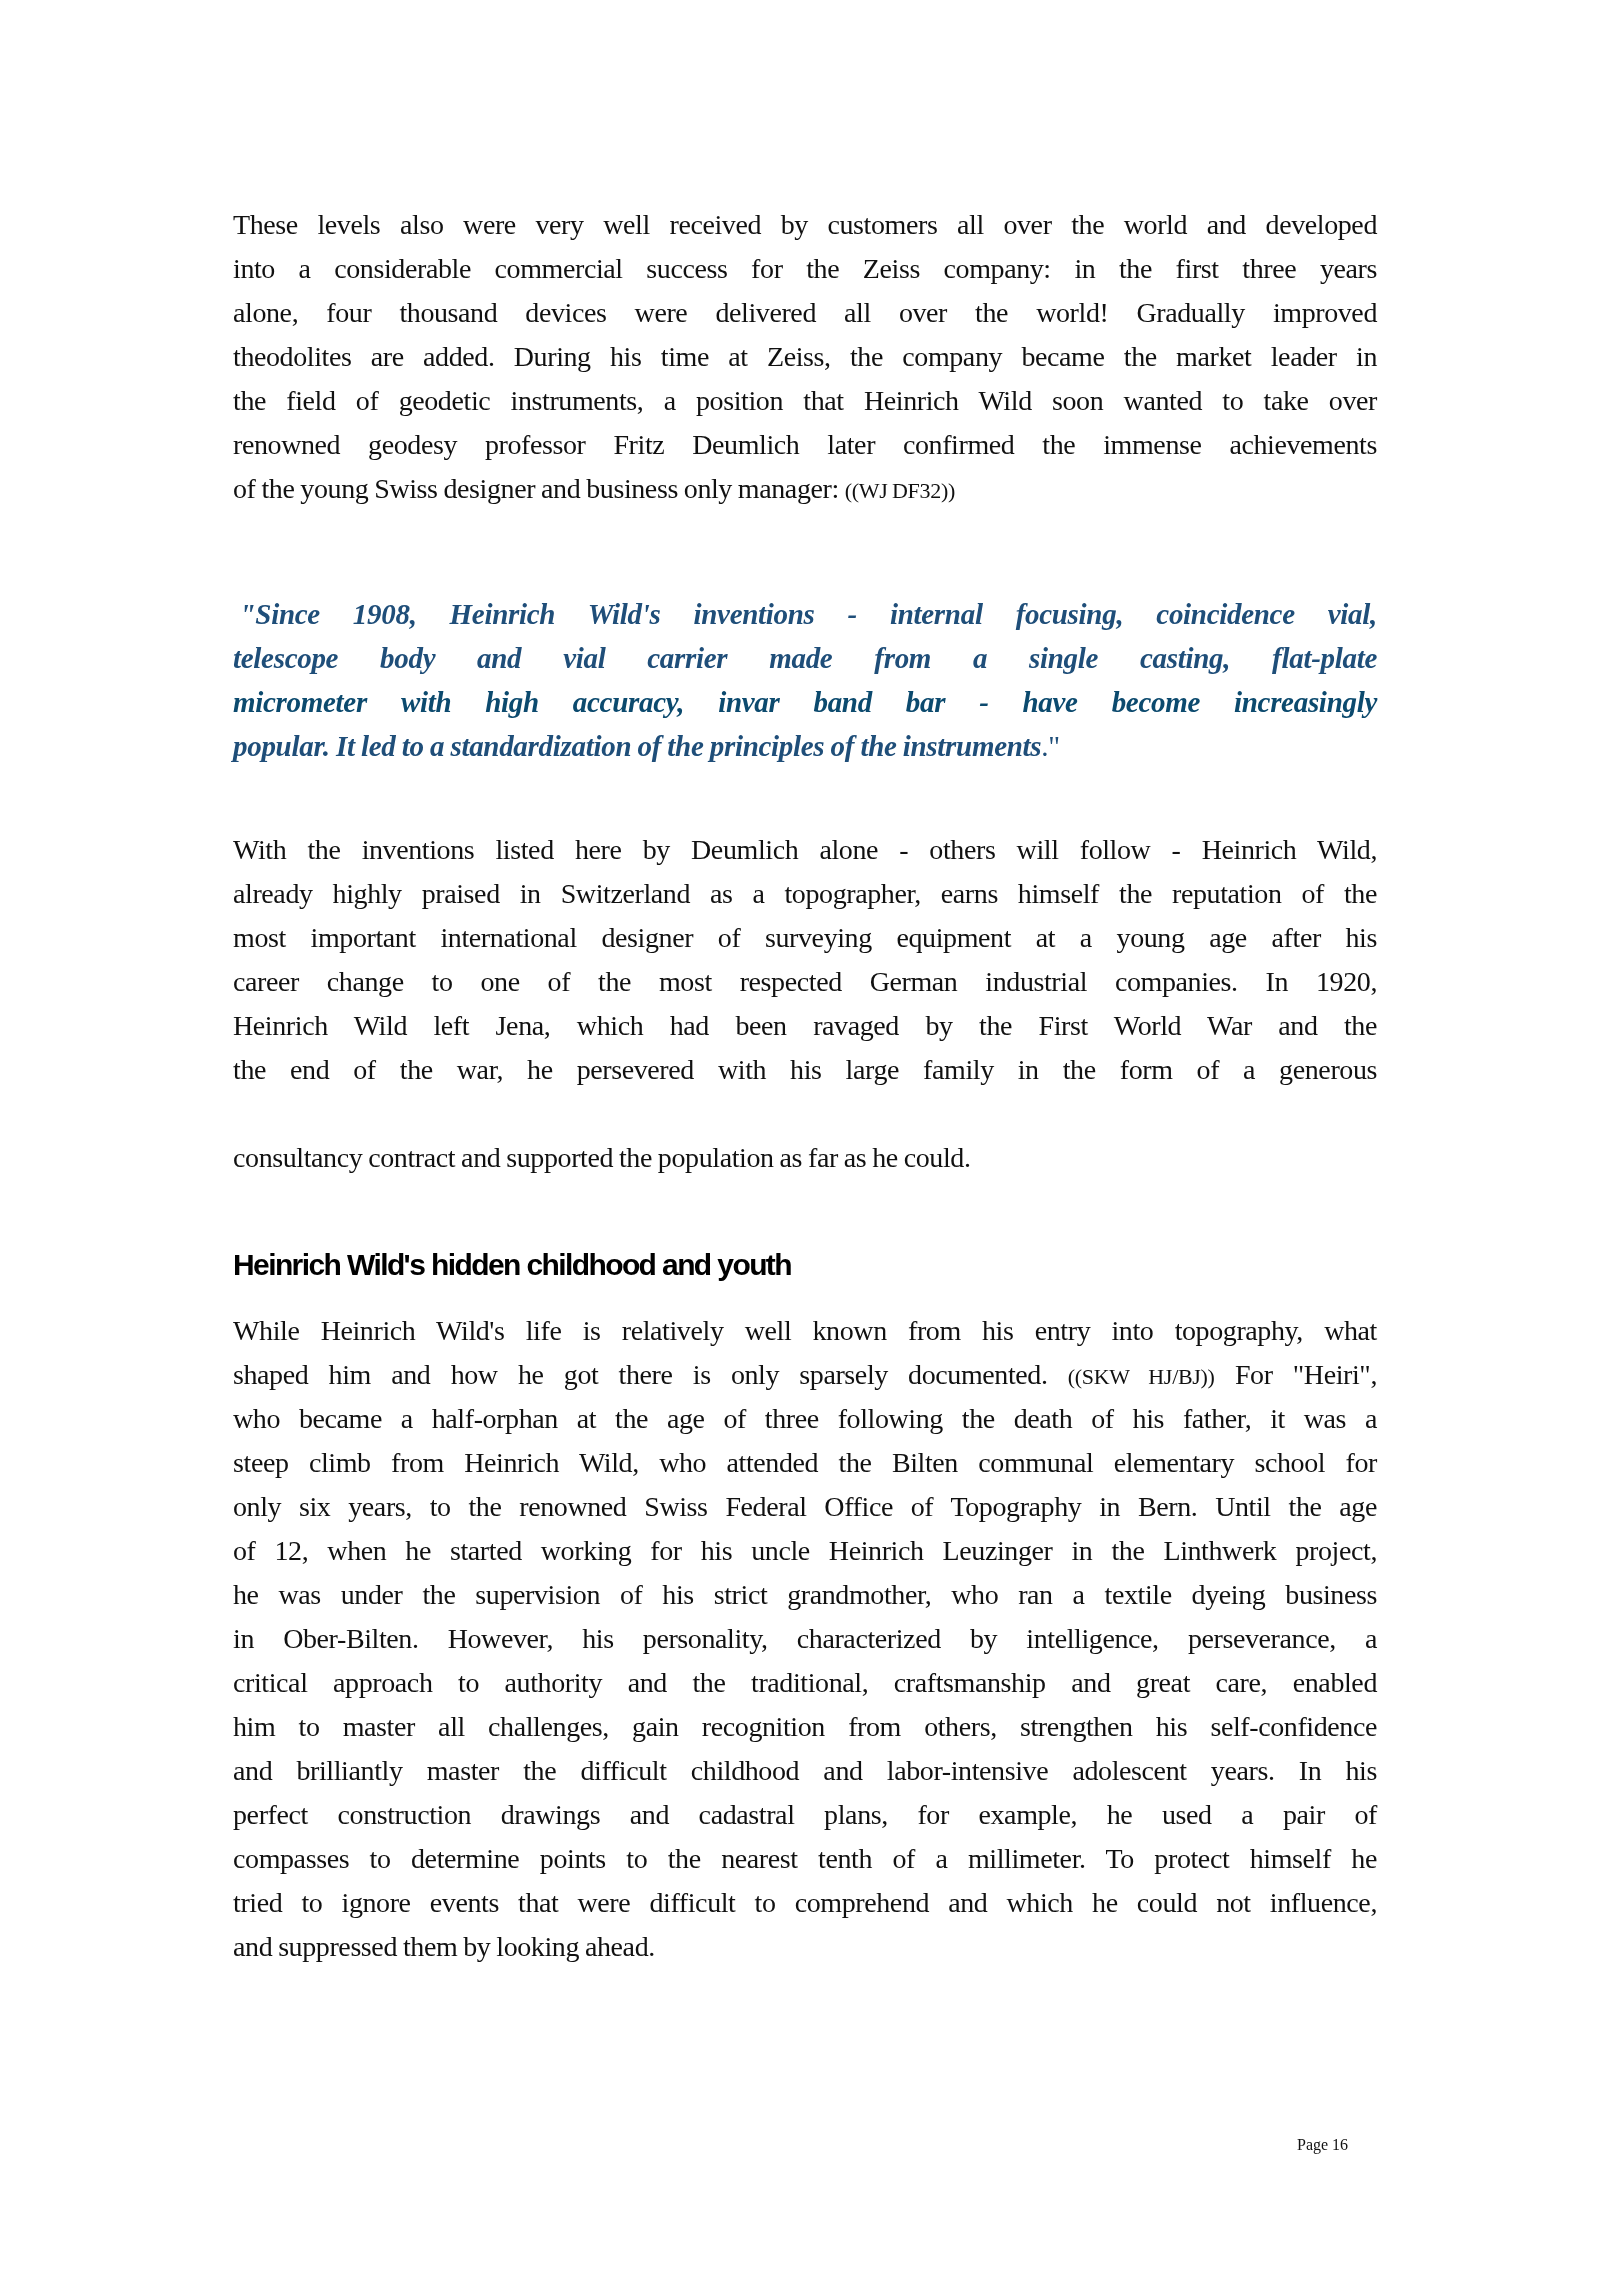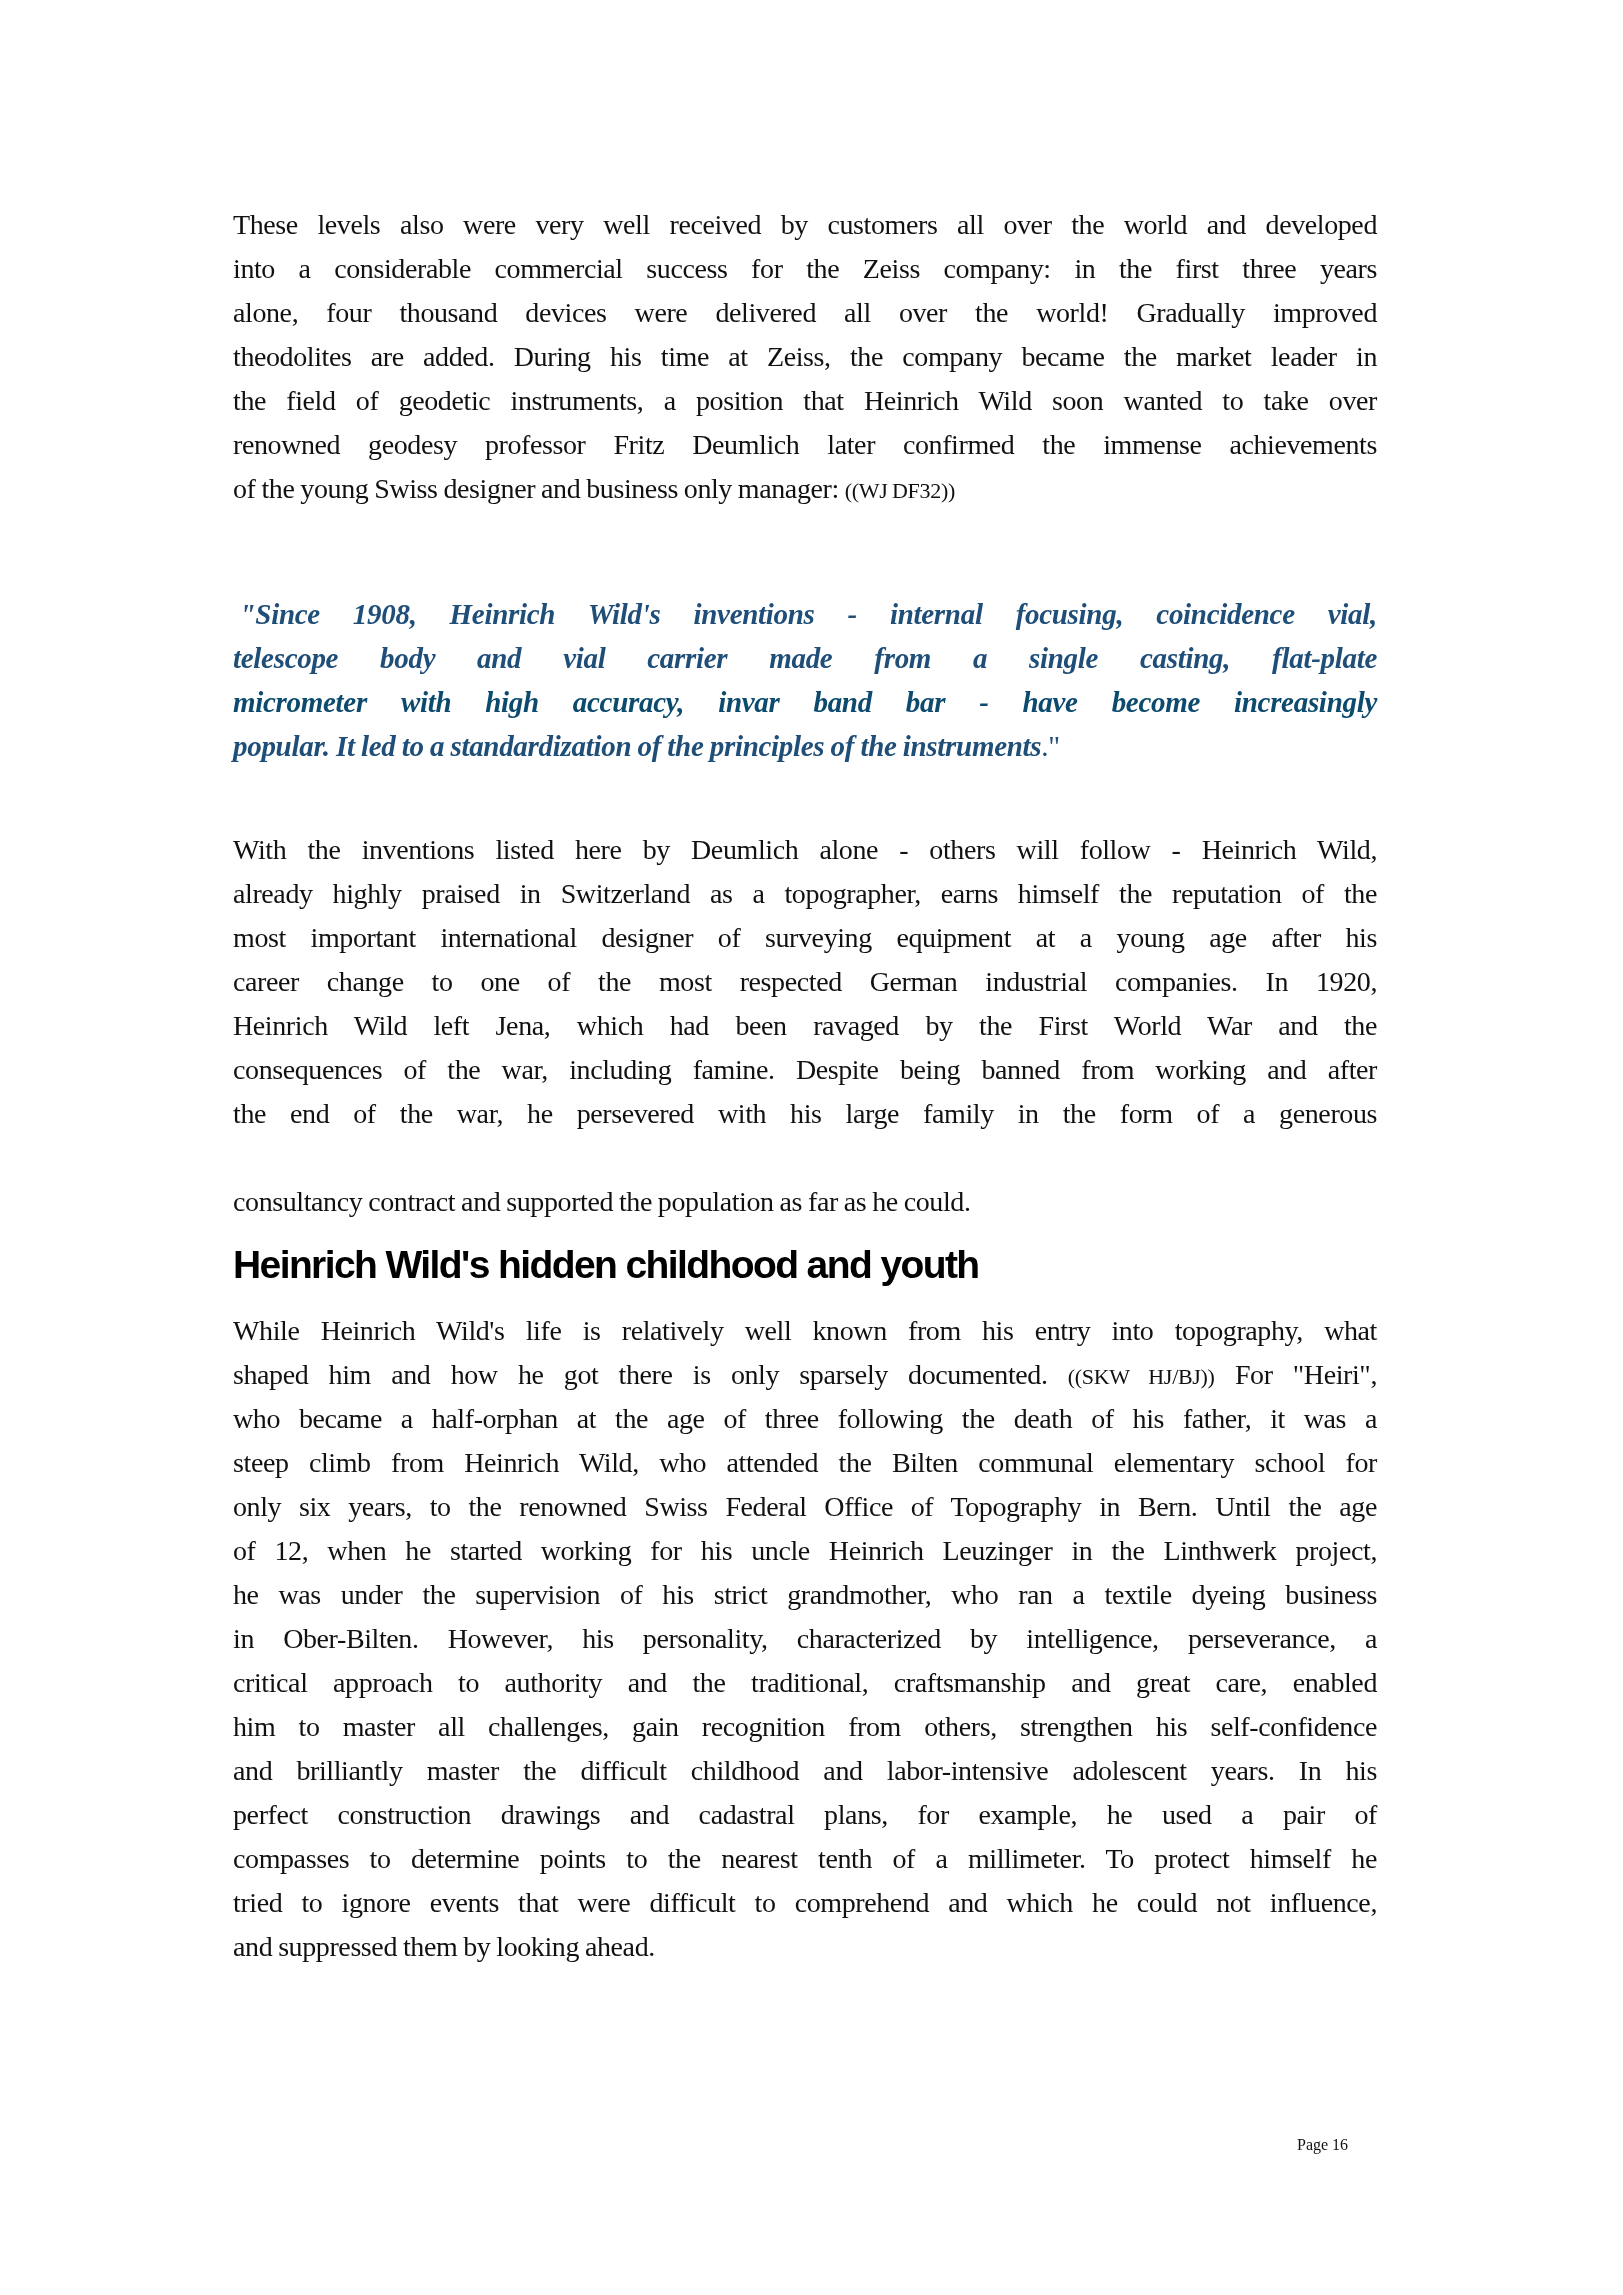--- a/index.html
+++ b/index.html
@@ -62,21 +62,21 @@
     }
     
     #p2 { top: 828px; }
     
     #heading {
       position: absolute;
       left: 233px;
       top: 1242px;
       font-family: "Liberation Sans", "DejaVu Sans", sans-serif;
       font-weight: bold;
-      font-size: 39px;
+      font-size: 30px;
       letter-spacing: -1.6px;
       line-height: 46px;
       color: #000000;
       white-space: nowrap;
     }
     
     #p3 { top: 1309px; }
     
     #page-number {
       position: absolute;
@@ -109,21 +109,20 @@
     <span class="line" style="color: #0c4a6e; display: block;">micrometer with high accuracy, invar band bar - have become increasingly</span>
     <span class="line last" style="color: rgb(31, 78, 121); display: block;"><span>popular. It led to a standardization of the principles of the instruments</span><span class="tail">."</span></span>
   </div>
 
   <div class="block" id="p2">
     <span class="line" style="display: block;">With the inventions listed here by Deumlich alone - others will follow - Heinrich Wild,</span>
     <span class="line" style="display: block;">already highly praised in Switzerland as a topographer, earns himself the reputation of the</span>
     <span class="line" style="display: block;">most important international designer of surveying equipment at a young age after his</span>
     <span class="line" style="display: block;">career change to one of the most respected German industrial companies. In 1920,</span>
     <span class="line" style="display: block;">Heinrich Wild left Jena, which had been ravaged by the First World War and the</span>
-    <span class="line" style="display: block;">consequences of the war, including famine. Despite being banned from working and after</span>
     <span class="line" style="display: block;">the end of the war, he persevered with his large family in the form of a generous</span>
     <span class="line last" style="display: block; margin-top: 44px;">consultancy contract and supported the population as far as he could.</span>
   </div>
 
   <h2 id="heading" style="margin:0;">Heinrich Wild's hidden childhood and youth</h2>
 
   <div class="block" id="p3">
     <span class="line" style="display: block;">While Heinrich Wild's life is relatively well known from his entry into topography, what</span>
     <span class="line" style="display: block;"><span>shaped him and how he got there is only sparsely documented. </span><span class="ref">((SKW HJ/BJ))</span><span> For "Heiri",</span></span>
     <span class="line" style="display: block;">who became a half-orphan at the age of three following the death of his father, it was a</span>

